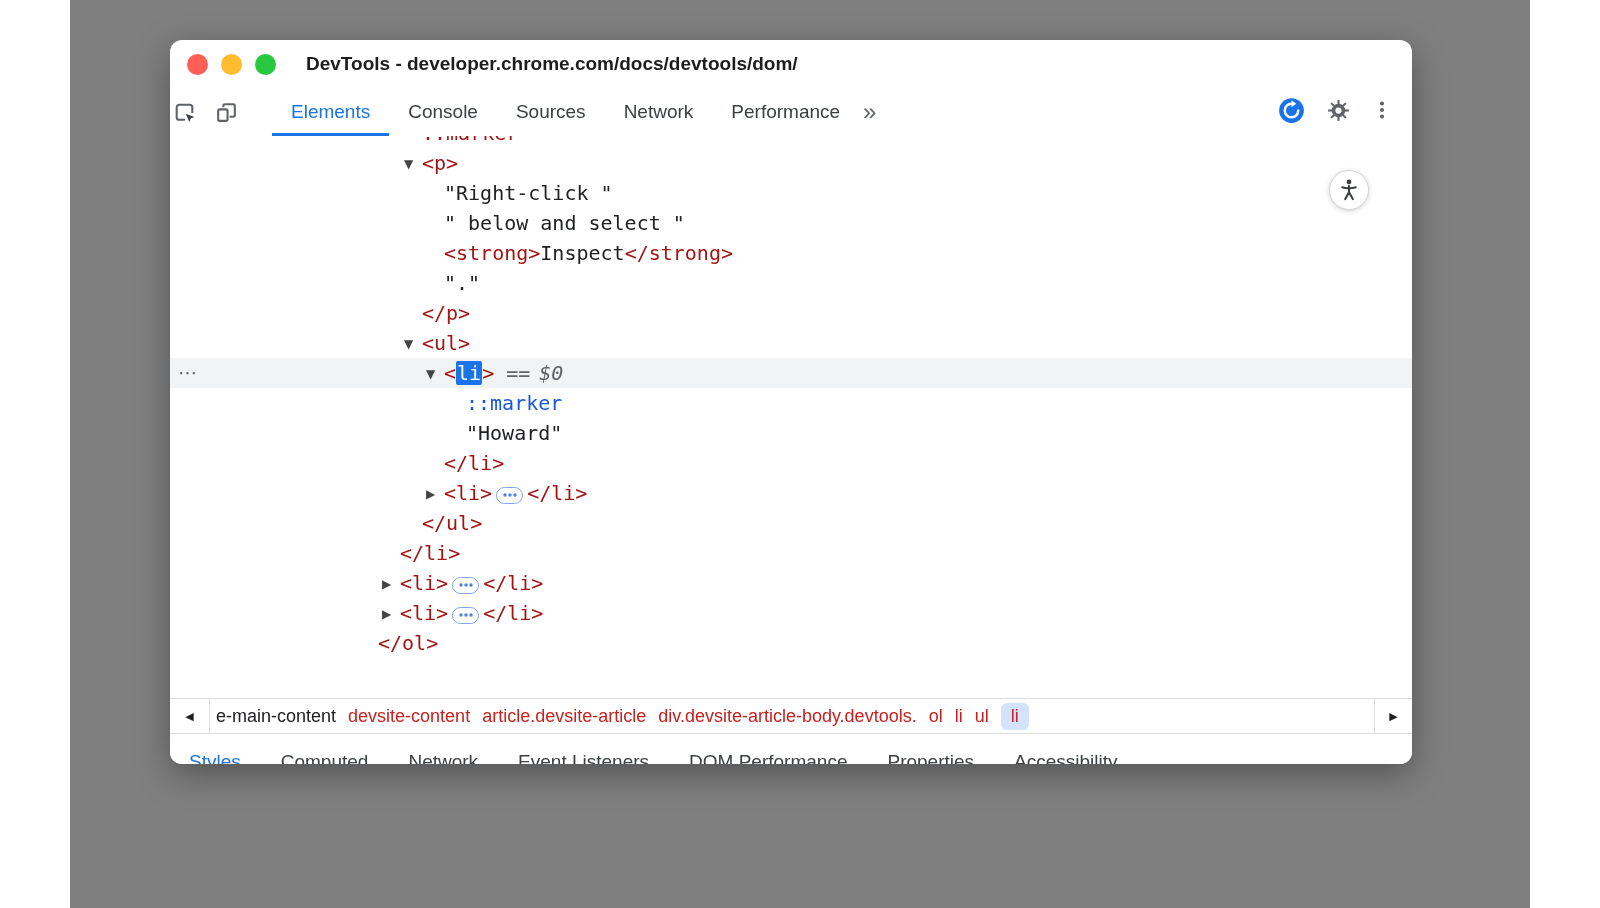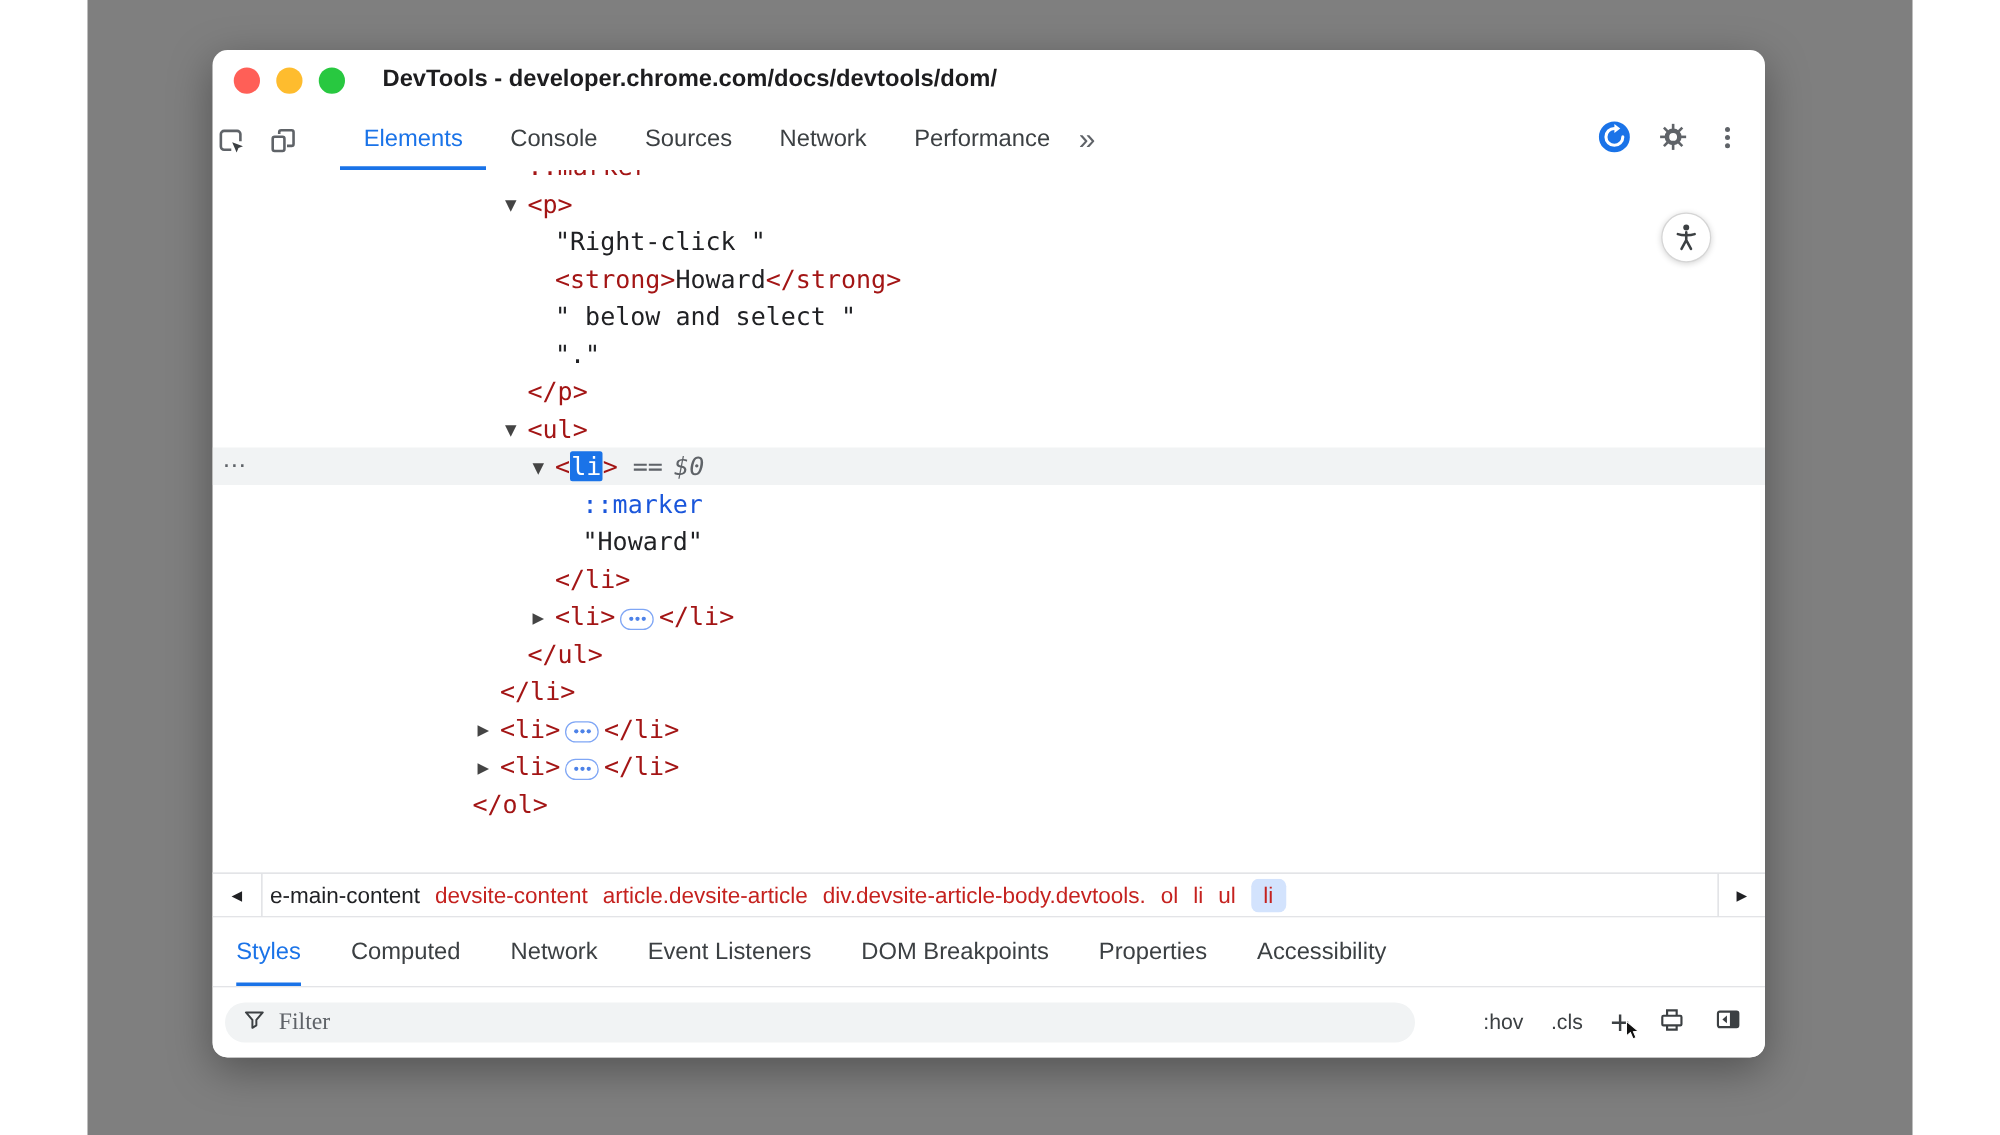--- a/index.html
+++ b/index.html
@@ -11,21 +11,21 @@
     --selection-blue:#1a73e8;
     --crumb-selected-bg:#d3e3fd;
     --ui-gray:#3c4043;
     --icon-gray:#5f6368;
     --border-gray:#dadce0;
   }
   *{box-sizing:border-box;margin:0;padding:0;cursor:default;}
   body{font-family:"Liberation Sans",sans-serif;background:#fff;}
   .stage{position:relative;width:1600px;height:908px;background:#fff;overflow:hidden;}
   .backdrop{position:absolute;left:70px;top:0;width:1460px;height:908px;background:#7f7f7f;}
-  .window{position:absolute;left:170px;top:40px;width:1242px;height:806px;background:#fff;border-radius:12px;
+  .window{position:absolute;left:170px;top:40px;width:1242px;height:724px;background:#fff;border-radius:12px;
           overflow:hidden;box-shadow:0 10px 34px rgba(0,0,0,.35);}
   
   .titlebar{height:48px;display:flex;align-items:center;padding-left:17px;}
   .tl{width:21px;height:21px;border-radius:50%;margin-right:13px;display:inline-block;}
   .tl.red{background:#ff5f57;} .tl.yellow{background:#febc2e;} .tl.green{background:#28c840;}
   .win-title{margin-left:17px;font-size:19px;font-weight:700;color:#1d1d1f;white-space:nowrap;}
   
   .toolbar{height:48px;display:flex;align-items:center;padding-left:0;}
   .tb-icon{width:28px;height:28px;display:flex;align-items:center;justify-content:center;margin-right:14px;}
   .tabs{display:flex;height:48px;margin-left:18px;}
@@ -153,22 +153,22 @@
     <div class="tree">
       <div class="a11y-fab">
         <svg width="26" height="26" viewBox="0 0 24 24">
           <circle cx="12" cy="4.6" r="2.2" fill="#3c4043"></circle>
           <path d="M12 8.2 V14 M5.8 9.5 C9 10.6 15 10.6 18.2 9.5 M12 14 L8.5 20.4 M12 14 L15.5 20.4" fill="none" stroke="#3c4043" stroke-width="1.9" stroke-linecap="round"></path>
         </svg>
       </div>
     <div class="tree-line clipped" style="padding-left: 252px;"><span class="tok-tag">::marker</span></div>
         <div class="tree-line" style="padding-left: 252px;"><span class="arrow">▼</span><span class="tok-tag">&lt;p&gt;</span></div>
         <div class="tree-line" style="padding-left: 274px;"><span class="tok-text">"Right-click "</span></div>
-        <div class="tree-line" style="padding-left: 274px;"><span class="tok-tag">&lt;strong&gt;</span><span class="tok-text">Howard</span><span class="tok-tag">&lt;/strong&gt;</span></div>
         <div class="tree-line" style="padding-left: 274px;"><span class="tok-text">" below and select "</span></div>
+        <div class="tree-line" style="padding-left: 274px;"><span class="tok-tag">&lt;strong&gt;</span><span class="tok-text">Inspect</span><span class="tok-tag">&lt;/strong&gt;</span></div>
         <div class="tree-line" style="padding-left: 274px;"><span class="tok-text">"."</span></div>
         <div class="tree-line" style="padding-left: 252px;"><span class="tok-tag">&lt;/p&gt;</span></div>
         <div class="tree-line" style="padding-left: 252px;"><span class="arrow">▼</span><span class="tok-tag">&lt;ul&gt;</span></div>
         <div class="tree-line selected" style="padding-left: 274px;"><span class="overflow-dots">⋯</span><span class="arrow">▼</span><span class="tok-tag">&lt;</span><span class="tok-sel">li</span><span class="tok-tag">&gt;</span><span class="tok-eq">==</span><span class="tok-dollar">$0</span></div>
         <div class="tree-line" style="padding-left: 296px;"><span class="tok-pseudo">::marker</span></div>
         <div class="tree-line" style="padding-left: 296px;"><span class="tok-text">"Howard"</span></div>
         <div class="tree-line" style="padding-left: 274px;"><span class="tok-tag">&lt;/li&gt;</span></div>
         <div class="tree-line" style="padding-left: 274px;"><span class="arrow">▶</span><span class="tok-tag">&lt;li&gt;</span><span class="pill"><svg width="18" height="8" viewBox="0 0 18 8">
               <circle cx="4" cy="4" r="1.7"></circle>
               <circle cx="9" cy="4" r="1.7"></circle>
@@ -206,21 +206,21 @@
       <div class="crumb-btn right">
         <span>▶</span>
       </div>
     </div>
 
     <div class="styles-tabs">
         <div class="stab active">Styles</div>
         <div class="stab">Computed</div>
         <div class="stab">Network</div>
         <div class="stab">Event Listeners</div>
-        <div class="stab">DOM Breakpoints</div>
+        <div class="stab">DOM Performance</div>
         <div class="stab">Properties</div>
         <div class="stab">Accessibility</div>
       </div>
 
     <div class="filter-bar">
       <div class="filter-pill">
         <span>
           <svg width="19" height="19" viewBox="0 0 24 24" fill="none" stroke="#3c4043" stroke-width="2" stroke-linejoin="round">
             <path d="M3.5 5 h17 l-6.5 7.5 v5.5 l-4 2.5 v-8 z"></path>
           </svg>

